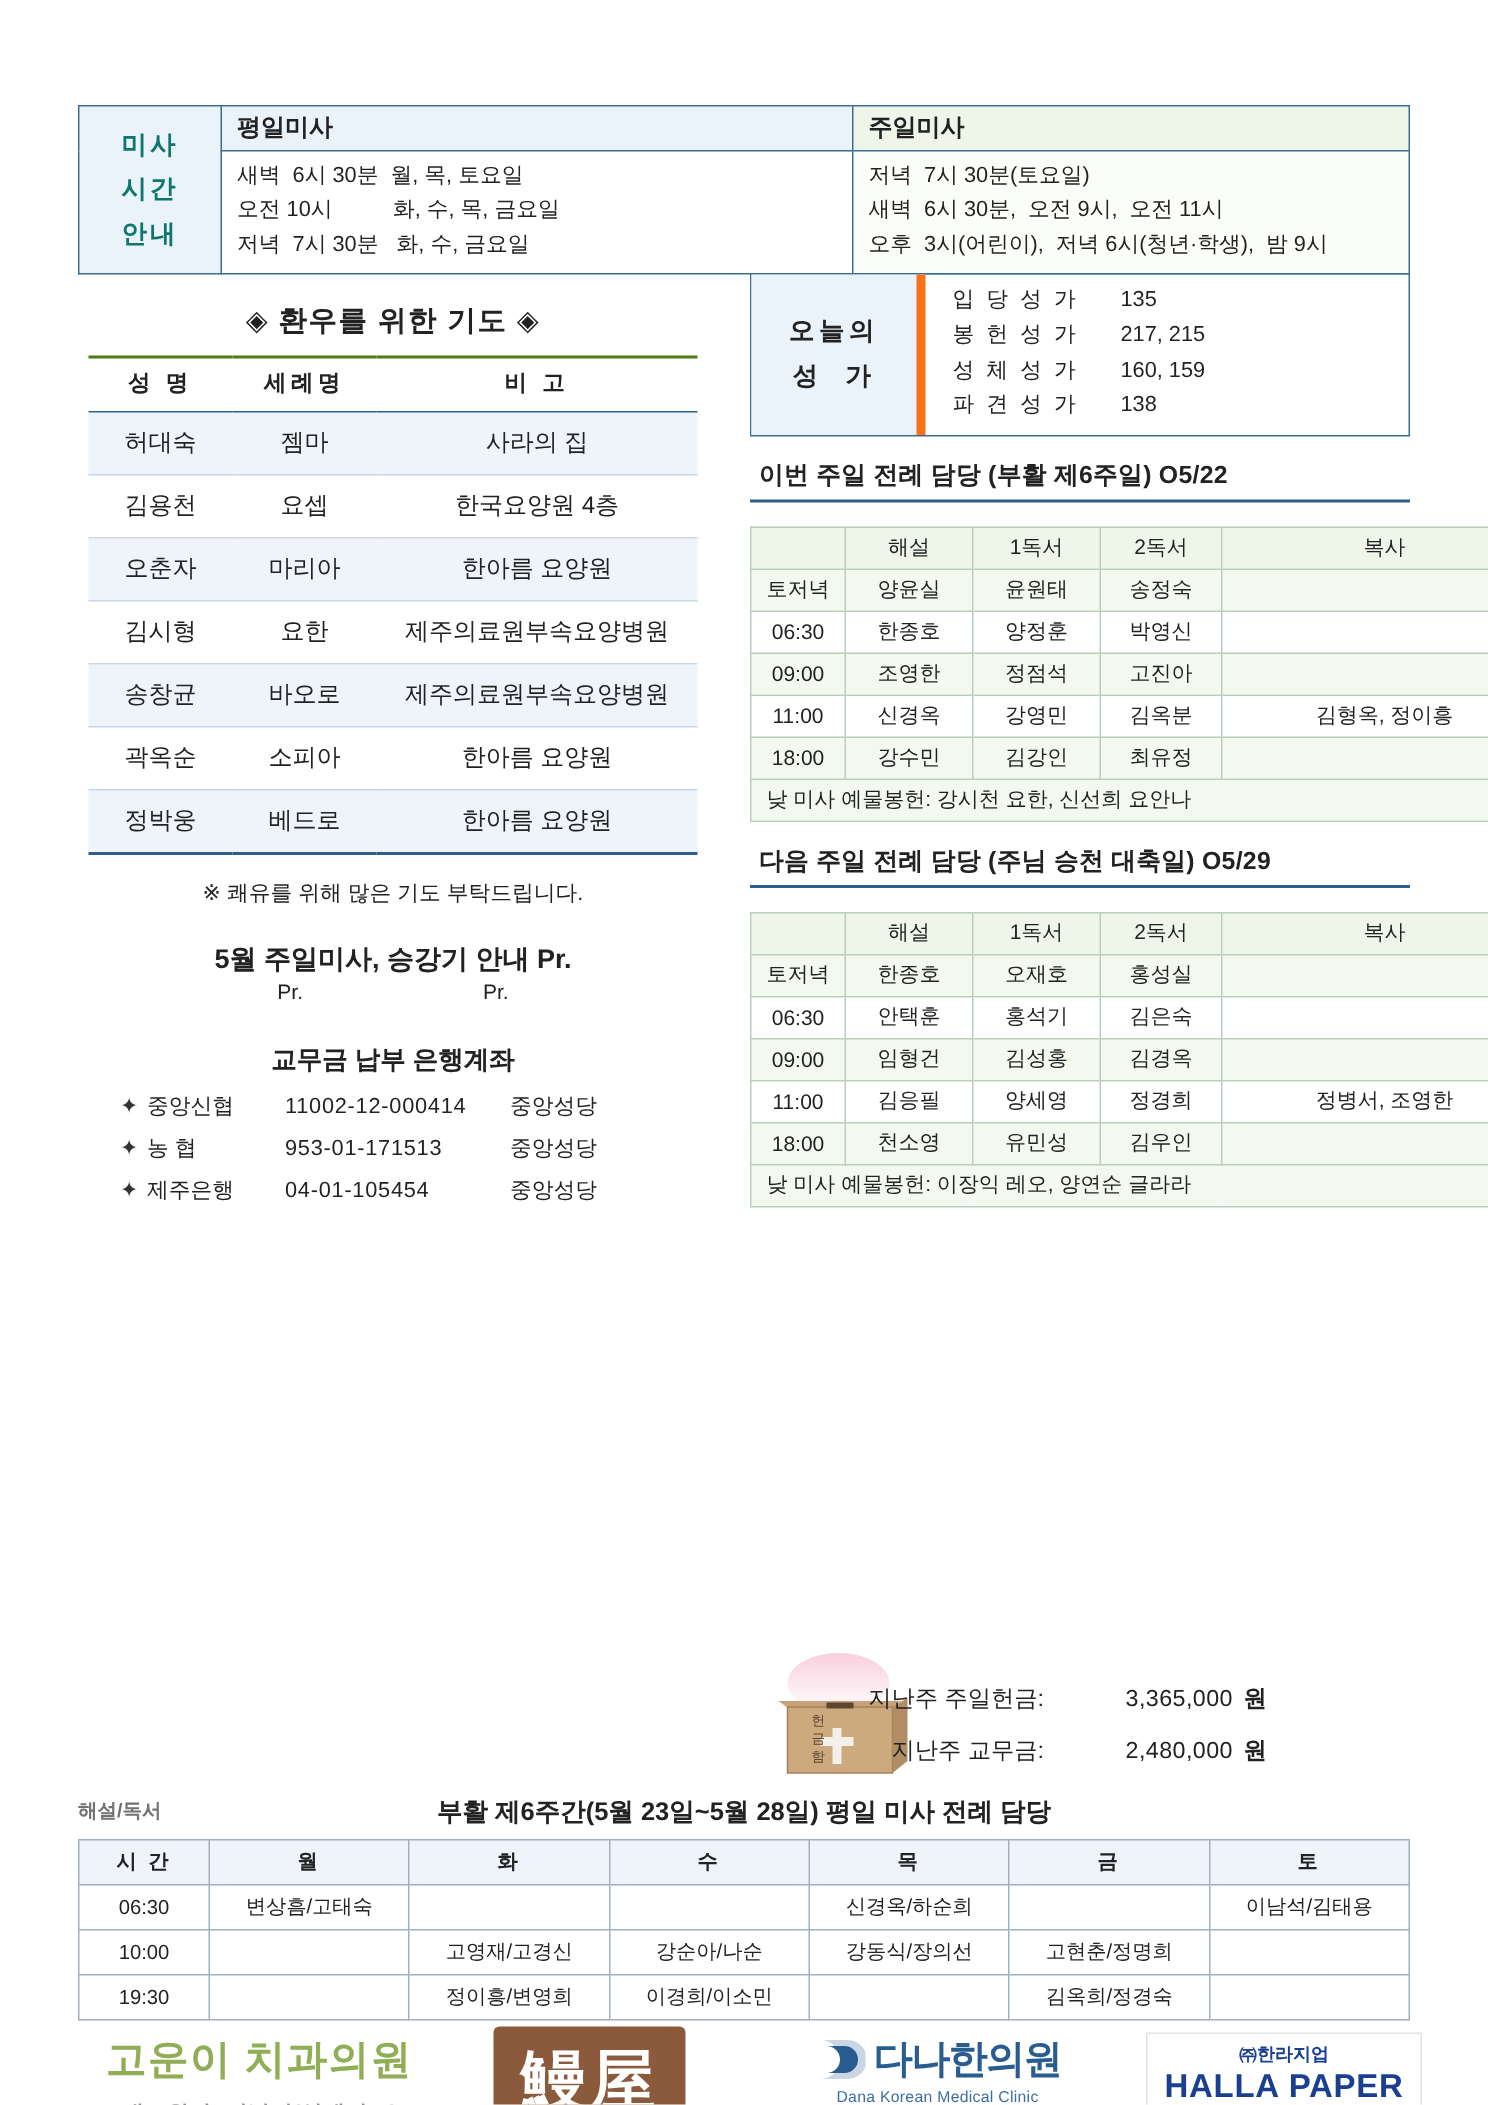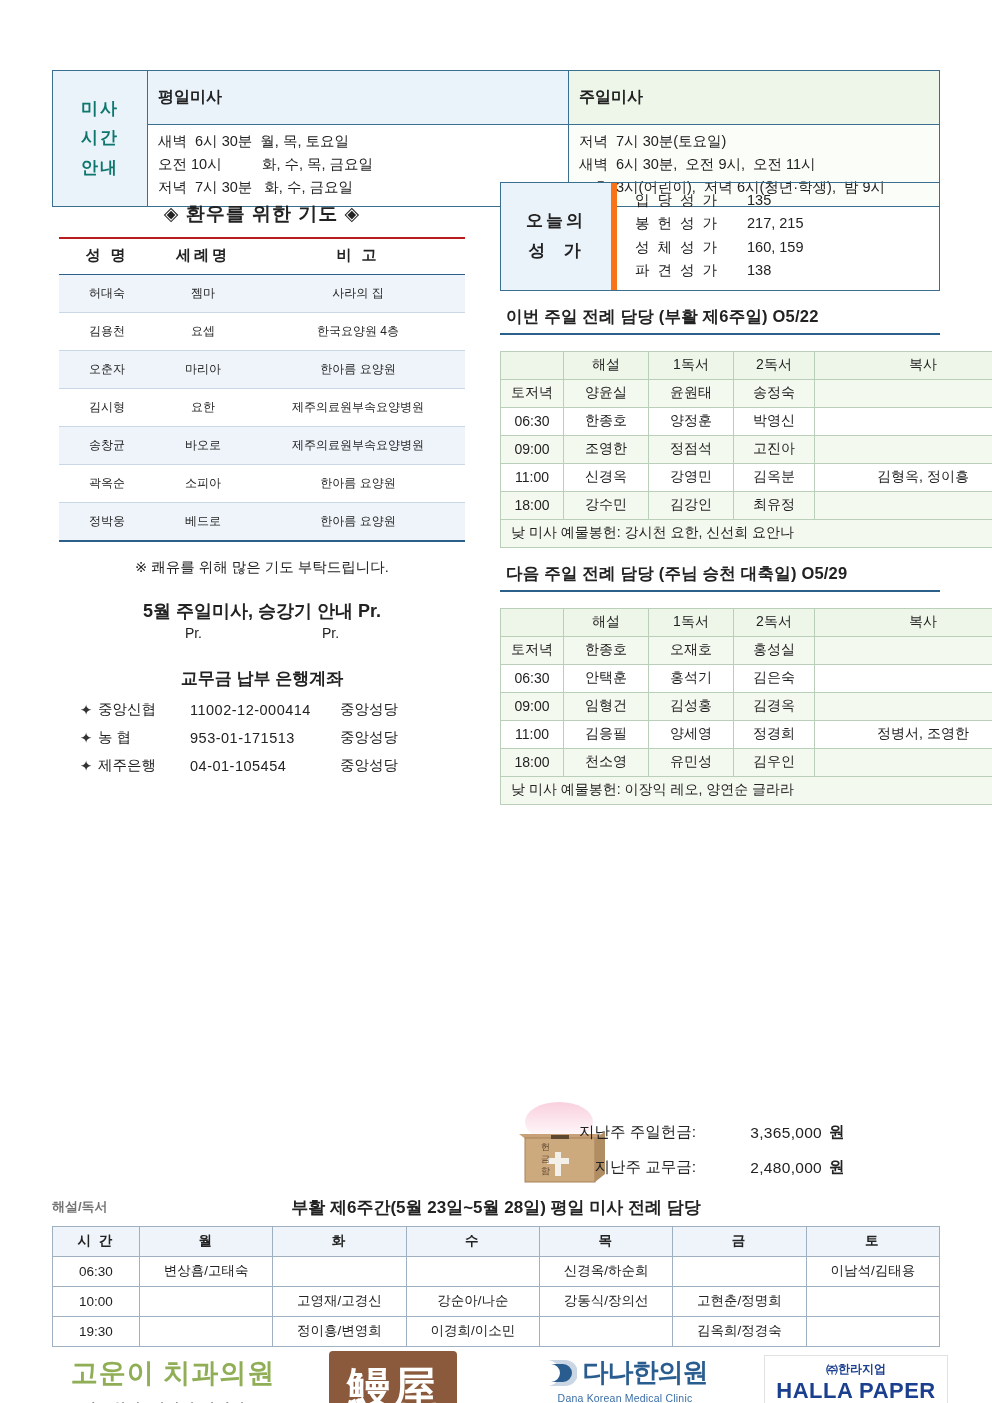--- a/index.html
+++ b/index.html
@@ -21,37 +21,37 @@
   .masstime td {
     border: 1px solid #3a6f8f;
     padding: 3px 8px;
     font-size: 14.5px;
     vertical-align: middle;
   }
   .masstime .label {
     width: 78px; text-align: center; font-weight: bold; font-size: 17px;
     background: #eaf3fa; line-height: 1.75; letter-spacing: 2px; color:#0f766e;
   }
-  .masstime .hdr { font-weight: bold; font-size: 16px; background:#eaf3fa; padding:16px 10px;}
+  .masstime .hdr { font-weight: bold; font-size: 16px; background:#eaf3fa; padding:4px 10px;}
   .masstime .hdr2 { font-weight: bold; font-size: 16px; background:#eef6e9; padding:4px 10px;}
   .masstime .body-l { padding: 5px 10px 6px; line-height:1.6; }
   .masstime .body-r { padding: 5px 10px 6px; line-height:1.6; background:#fbfdf9;}
   .masstime .col-left { width: 400px; }
   .nowrap { white-space: pre; }
 
   
   .left-col { position: absolute; left: 52px; top: 193px; width: 420px; }
   .sick-title { text-align: center; font-size: 19px; font-weight: bold; letter-spacing: 1px; margin: 8px 0 10px; }
   table.sick { width: 406px; margin: 0 auto; border-collapse: collapse; }
   table.sick th {
     font-size: 15px; font-weight: bold; padding: 7px 0 9px; text-align: center;
-    border-top: 2px solid #b91c1c; border-bottom: 1px solid #2c5f8a; letter-spacing: 3px;
+    border-top: 2px solid #4d7c0f; border-bottom: 1px solid #2c5f8a; letter-spacing: 3px;
   }
   table.sick td {
-    font-size: 12px; text-align: center; padding: 10px 0; border-bottom: 1px solid #c9d8e6;
+    font-size: 16px; text-align: center; padding: 10px 0; border-bottom: 1px solid #c9d8e6;
   }
   table.sick tr:nth-child(odd of .data) td { background: #eef4fa; }
   table.sick tr.data.alt td { background: #ffffff; }
   table.sick tr.data.last td { border-bottom: 2px solid #2c5f8a; }
   .c-name { width: 96px; }
   .c-bap { width: 96px; margin-top: 44px; }
 
   .pray-note { text-align: center; font-size: 14.5px; margin-top: 16px; }
   .elev-title { text-align: center; font-size: 18px; font-weight: bold; margin-top: 22px; }
   .elev-sub { display:flex; justify-content: center; gap: 120px; font-size: 14px; margin-top: 2px; }

